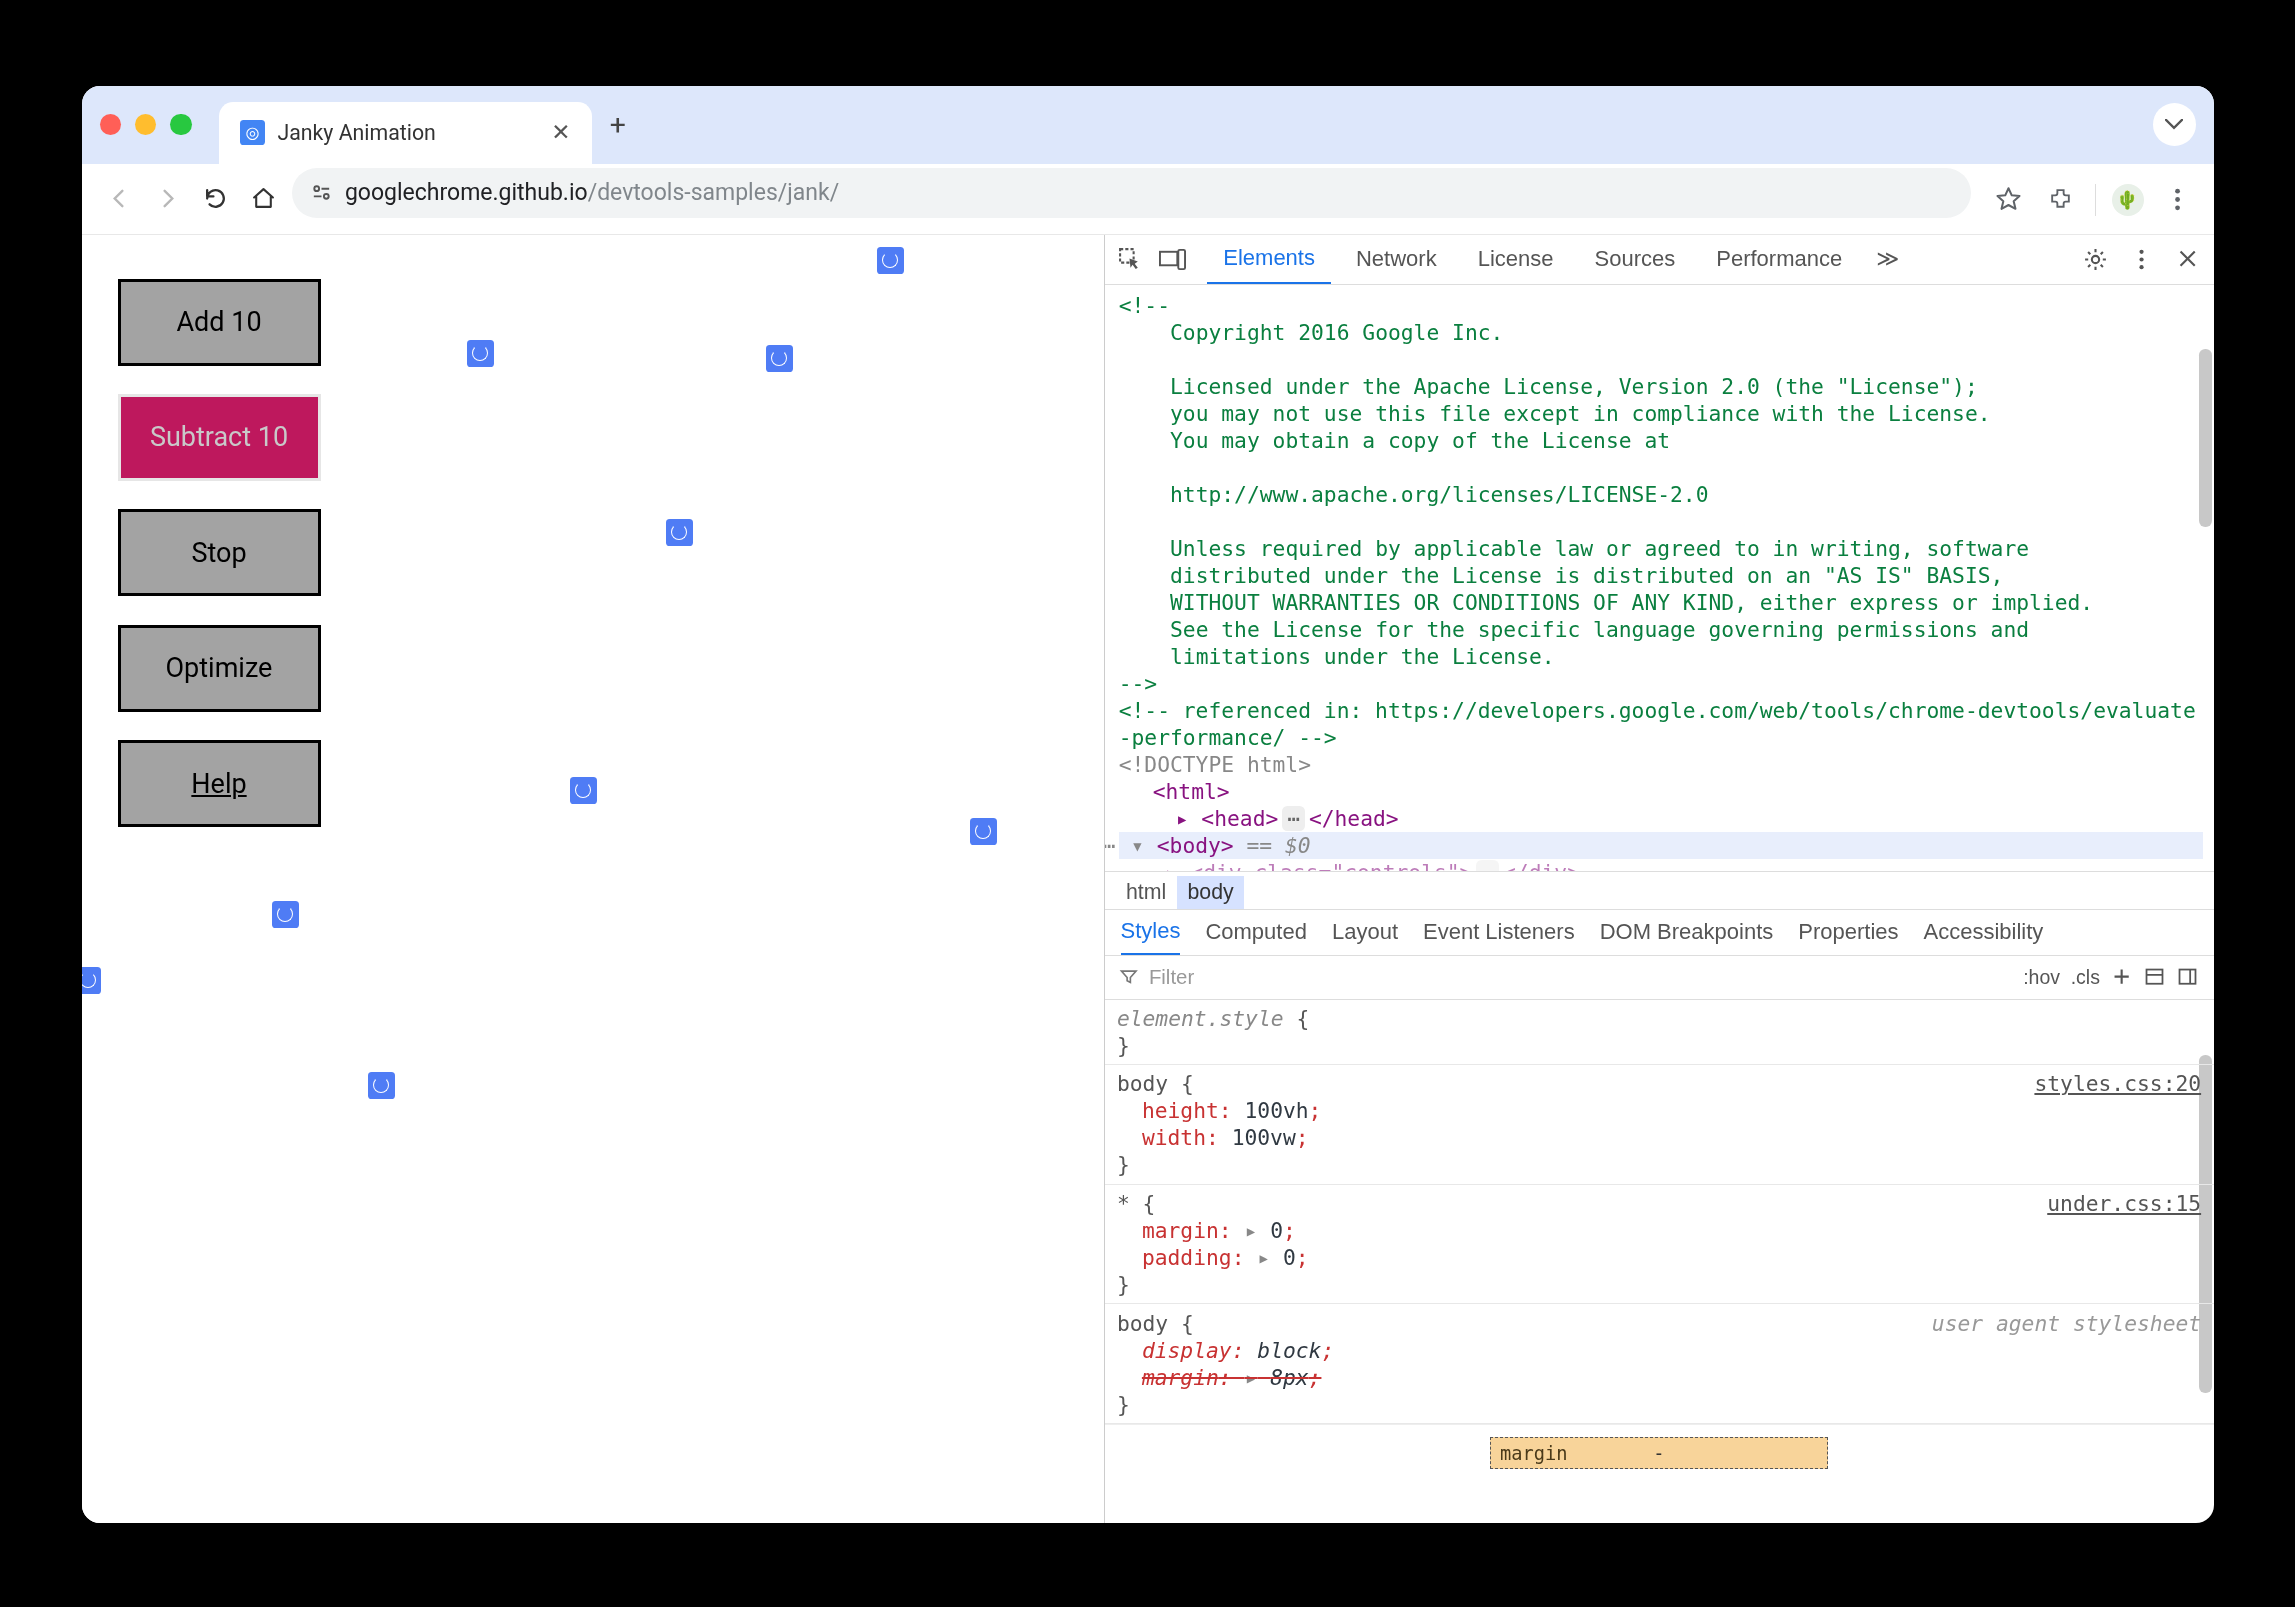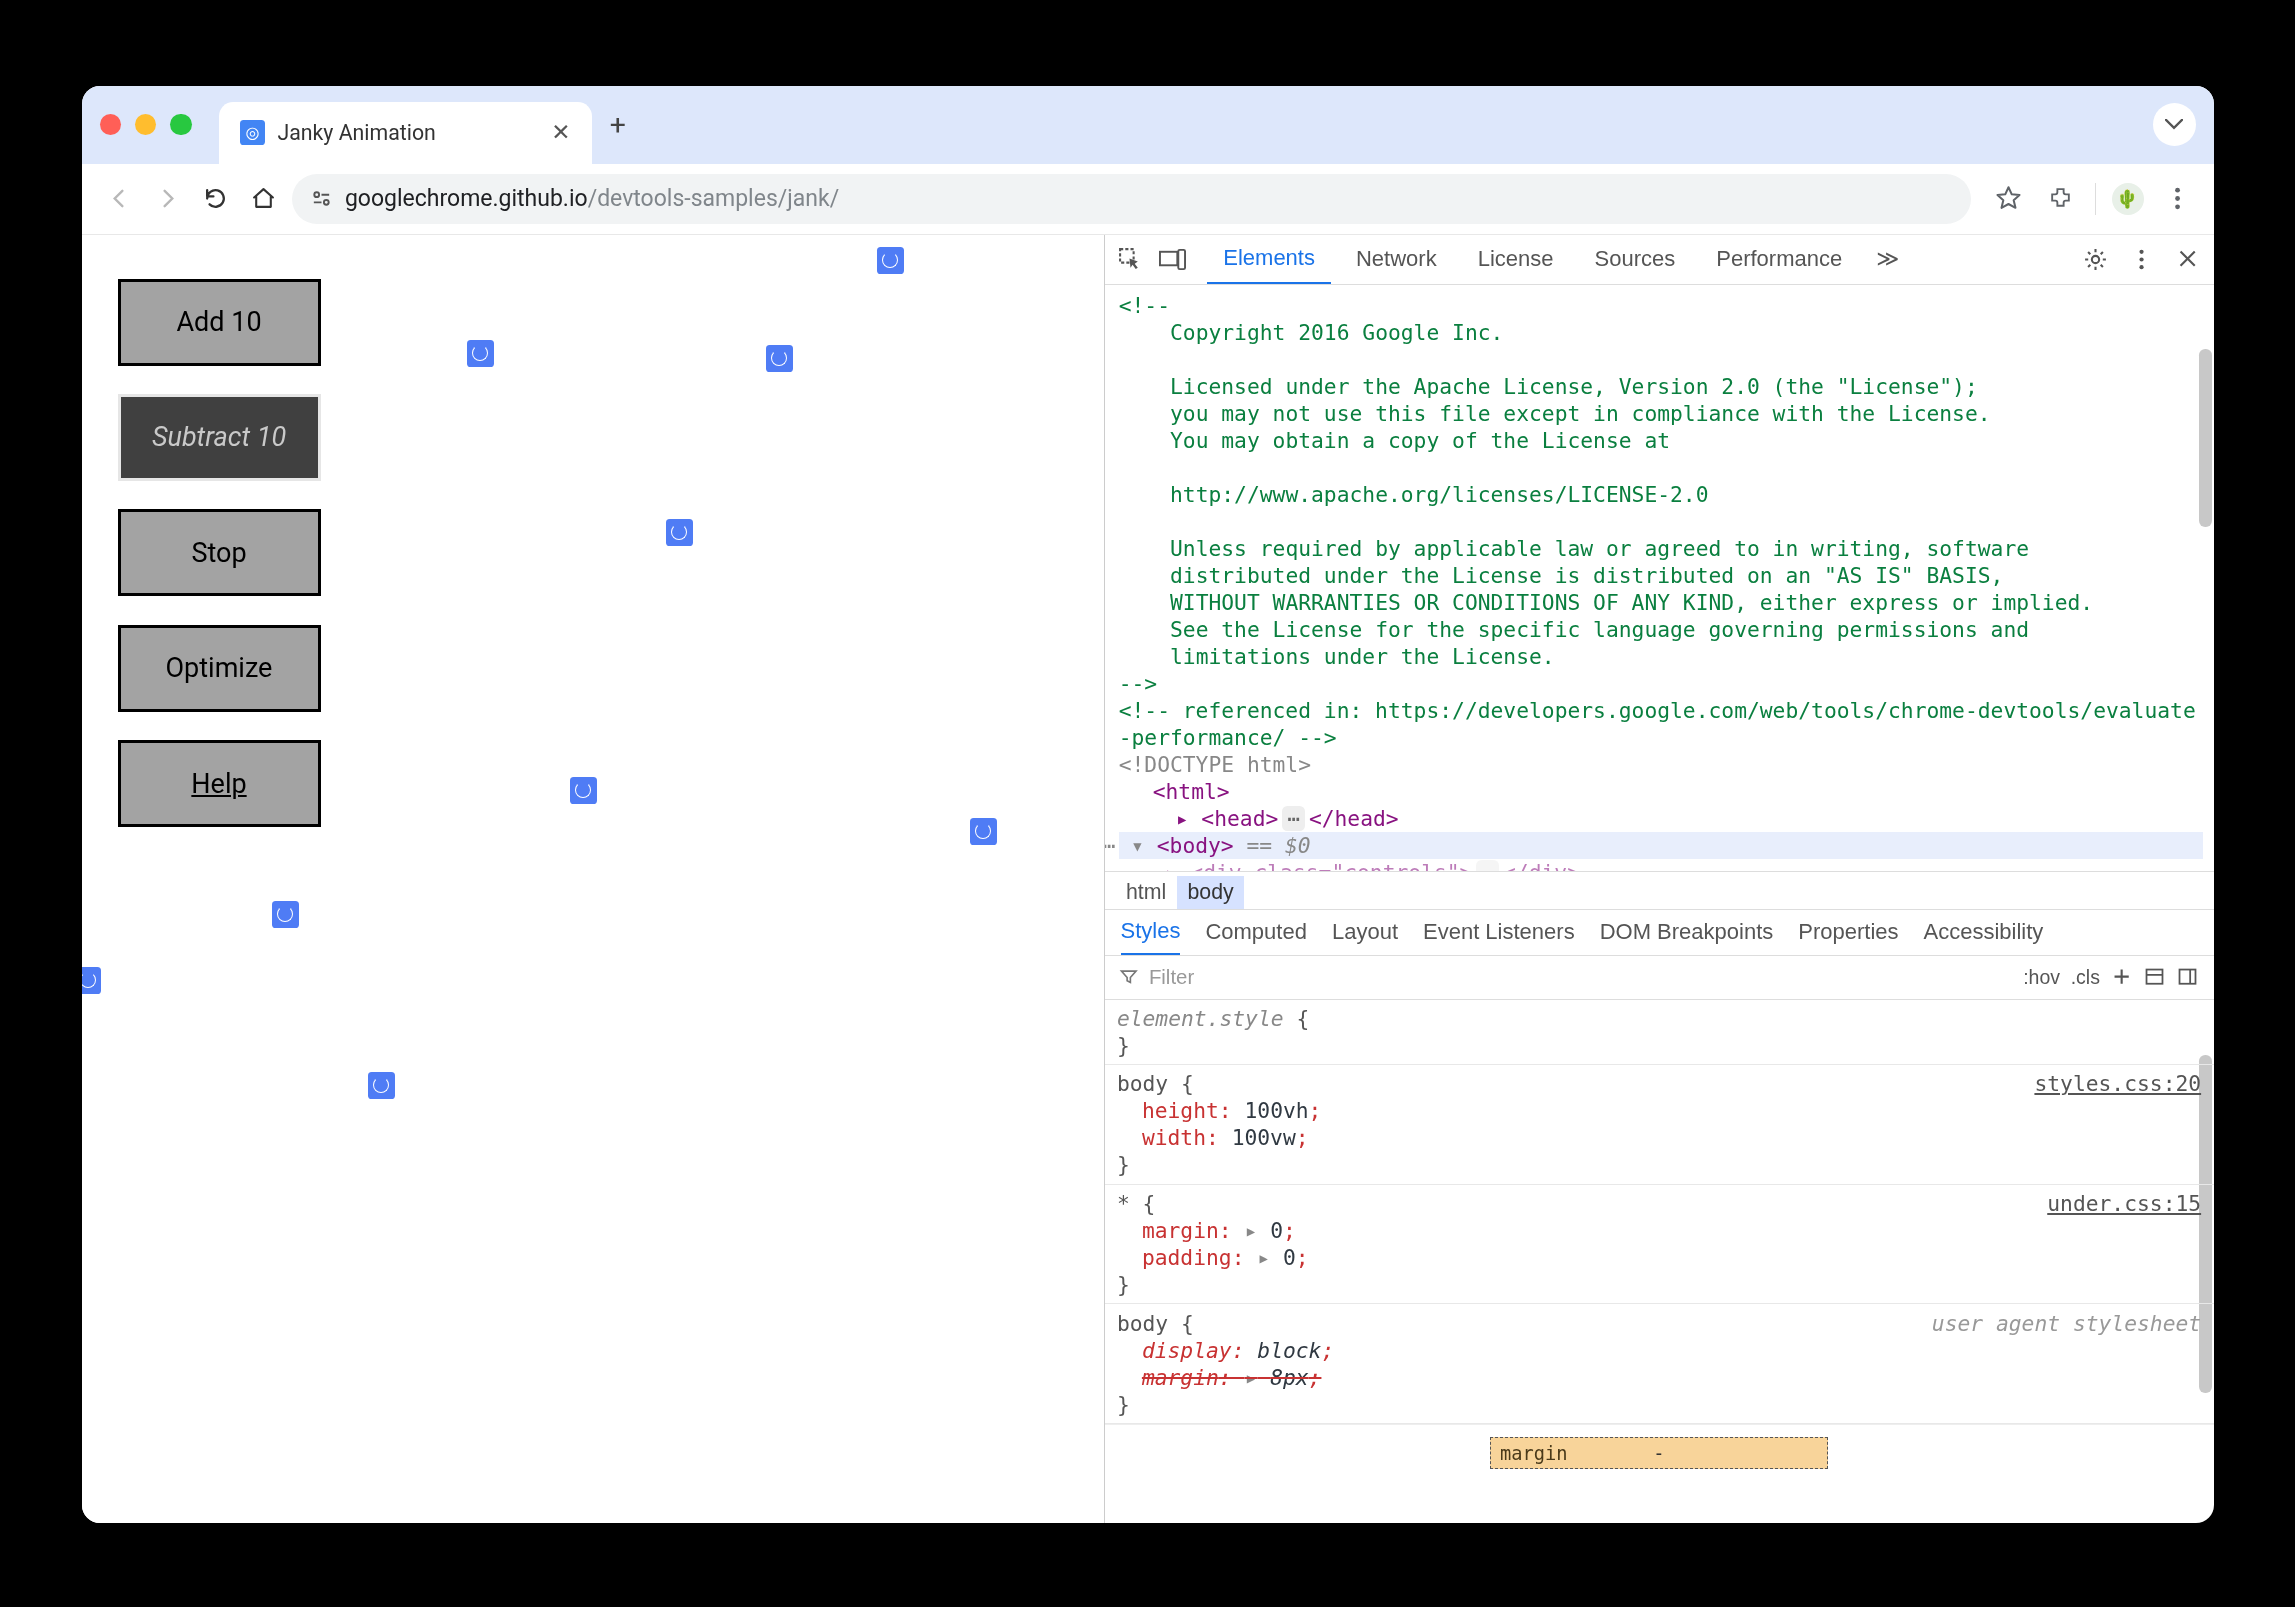--- a/index.html
+++ b/index.html
@@ -49,21 +49,21 @@
 .tab-favicon { width: 25px; height: 25px; background: #4285f4; border-radius: 3.6px; display: inline-flex; align-items: center; justify-content: center; color: #fff; font-size: 16px; }
 .tab-title { font-size: 21.3px; color: #333; flex: 1; }
 .tab-close { color: #555; font-size: 23px; cursor: pointer; }
 .new-tab { margin-left: 18px; color: #444; font-size: 28.4px; cursor: pointer; }
 .titlebar-right { margin-left: auto; }
 .caret-btn { width: 43px; height: 43px; background: #fff; border-radius: 50%; display: flex; align-items: center; justify-content: center; color: #555; }
 .addr-bar {
   height: 71px;
   background: #fff;
   display: flex;
-  align-items: center;
+  align-items: flex-end;
   padding: 16px 18px;
   gap: 9px;
   border-bottom: 0.9px solid #e8e8e8;
 }
 .nav-btn { width: 39px; height: 39px; display: flex; align-items: center; justify-content: center; color: #888; font-size: 27px; cursor: pointer; border-radius: 50%; }
 .nav-btn.enabled { color: #333; }
 .url-field {
   flex: 1;
   background: #f1f3f4;
   border-radius: 36px;
@@ -104,23 +104,22 @@
   border: 3.6px solid #000;
   background: #a3a3a3;
   font-size: 27px;
   display: flex;
   align-items: center;
   justify-content: center;
   cursor: pointer;
 }
 .ctrl-btn.disabled {
   border-color: #e6e6e6;
-  background: #404040;
+  background: #be185d;
   color: #c9c9c9;
-  font-style: italic;
 }
 .ctrl-btn.link { text-decoration: underline; color: #000; }
 .icon-square {
   position: absolute;
   width: 27px;
   height: 27px;
   background: #4f7cf5;
   border-radius: 3.6px;
   display: flex;
   align-items: center;

